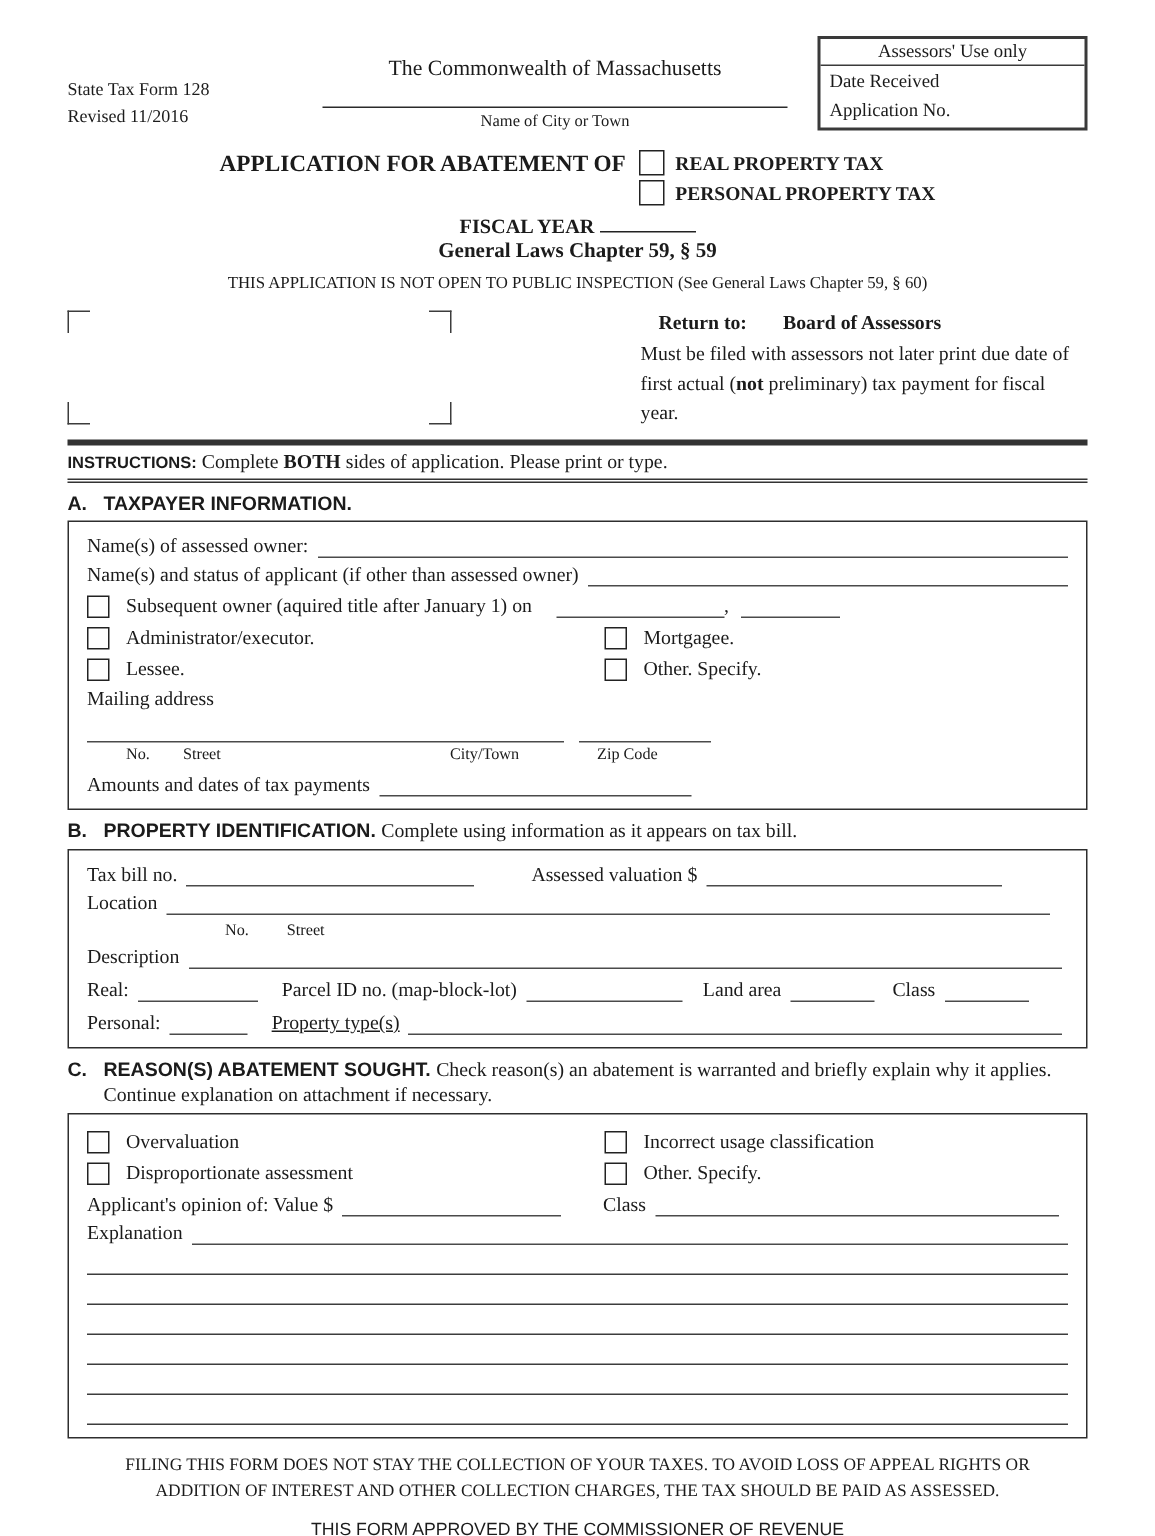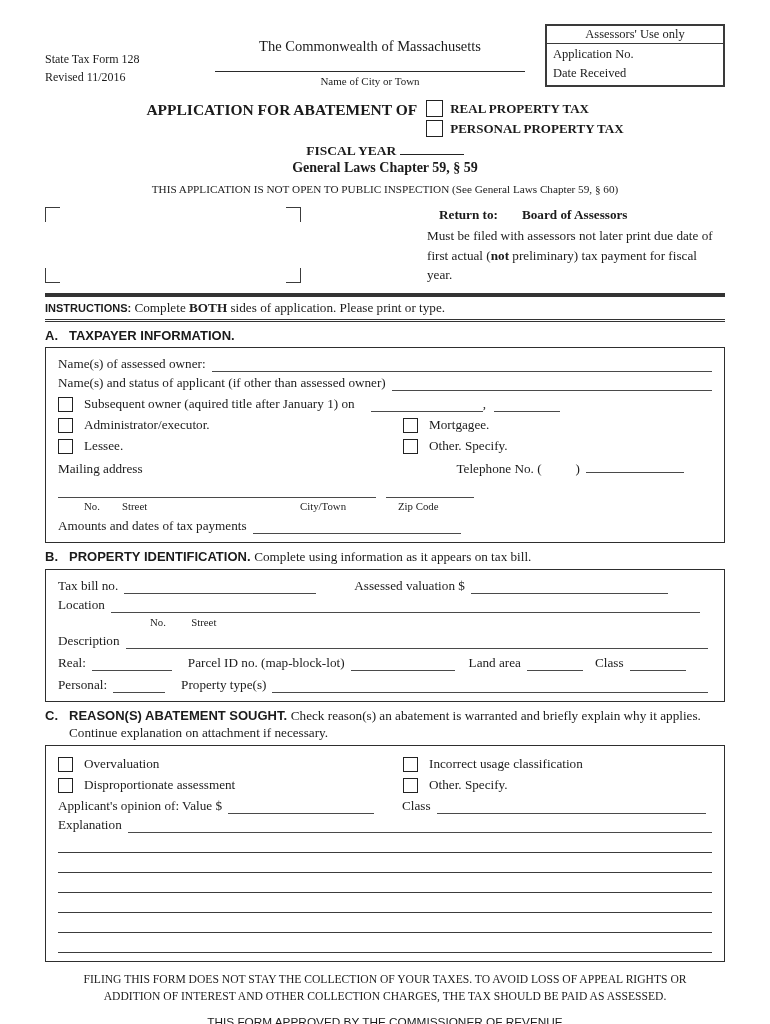--- a/index.html
+++ b/index.html
@@ -82,22 +82,22 @@
       <div>State Tax Form 128</div>
       <div>Revised 11/2016</div>
     </div>
     <div class="center-head">
       <div class="commonwealth">The Commonwealth of Massachusetts</div>
       <div class="city-line"></div>
       <div class="city-caption">Name of City or Town</div>
     </div>
     <div class="assessors-box">
       <div class="ab-title">Assessors' Use only</div>
+      <div class="ab-row">Date Received</div>
       <div class="ab-row">Application No.</div>
-      <div class="ab-row">Date Received</div>
     </div>
   </div>
 
   <div class="title-flex">
     <span class="title-main">APPLICATION FOR ABATEMENT OF</span>
     <div>
       <div class="opt">
         <span class="cb-lg"></span>
         <span>REAL PROPERTY TAX</span>
       </div>
@@ -173,23 +173,20 @@
         <span class="cb"></span>
         <span class="lbl">Lessee.</span>
       </div>
       <div class="col-right">
         <span class="cb"></span>
         <span class="lbl">Other.  Specify.</span>
       </div>
     </div>
     <div class="frow" style="margin-top:4px;">
       <span class="lbl">Mailing address</span>
-      <span style="margin-left:auto; white-space:nowrap; margin-right:28px;">
-        <span>Telephone No.  (</span><span class="phone-gap"></span><span>)</span><span class="seg" style="width:98px;"></span>
-      </span>
     </div>
     <div class="addr-wrap">
       <div class="addr-lines">
         <span class="seg" style="width:318px; margin-left:0;"></span>
         <span class="seg" style="width:88px; margin-left:0;"></span>
       </div>
       <div class="addr-labels">
         <span class="al-no">No.</span>
         <span class="al-street">Street</span>
         <span class="al-city">City/Town</span>
@@ -231,21 +228,21 @@
       <span class="lbl" style="margin-left:16px;">Parcel ID no. (map-block-lot)</span>
       <span class="seg" style="width:104px;"></span>
       <span class="lbl" style="margin-left:14px;">Land area</span>
       <span class="seg" style="width:56px;"></span>
       <span class="lbl" style="margin-left:12px;">Class</span>
       <span class="seg" style="width:56px;"></span>
     </div>
     <div class="frow" style="margin-top:6px;">
       <span class="lbl">Personal:</span>
       <span class="seg" style="width:52px;"></span>
-      <span class="lbl" style="margin-left:16px;">Property type(s)</span>
+      <span class="lbl" style="margin-left:16px;text-decoration:underline;">Property type(s)</span>
       <span class="fill" style="margin-right:4px;"></span>
     </div>
   </div>
 
   <div class="sec-head">
     <span class="sec-letter">C.</span><span>REASON(S) ABATEMENT SOUGHT.</span>
     <span class="sec-sub">Check reason(s) an abatement is warranted and briefly explain why it applies.</span>
     <div class="sec-sub2">Continue explanation on attachment if necessary.</div>
   </div>
   <div class="fbox">

